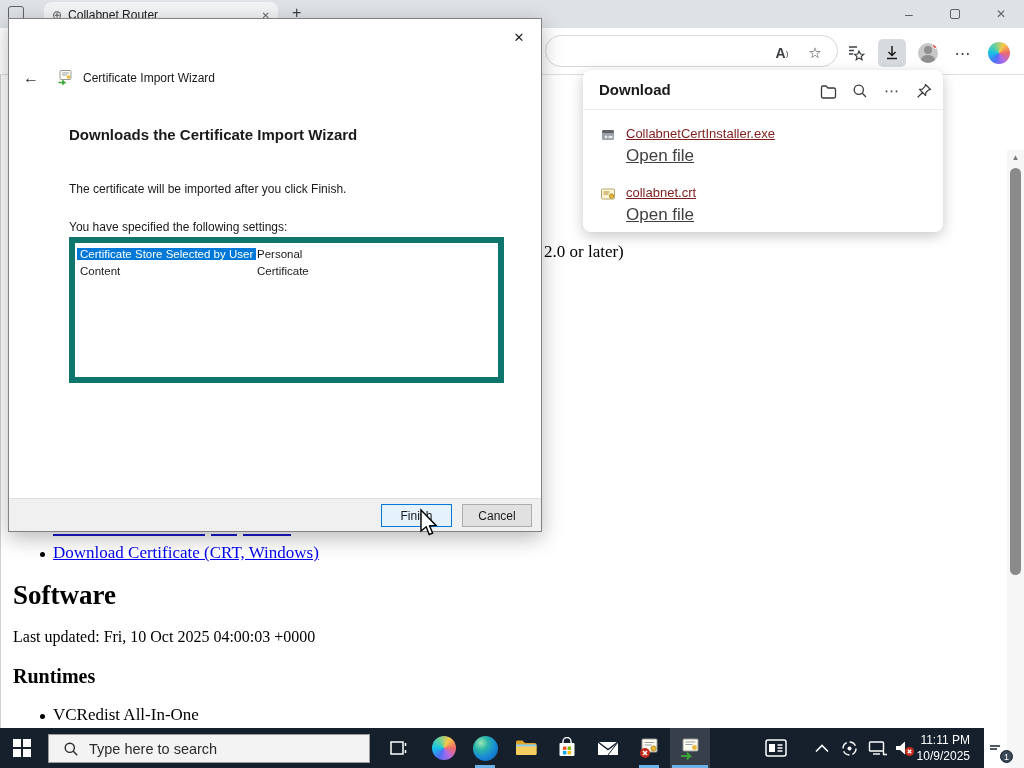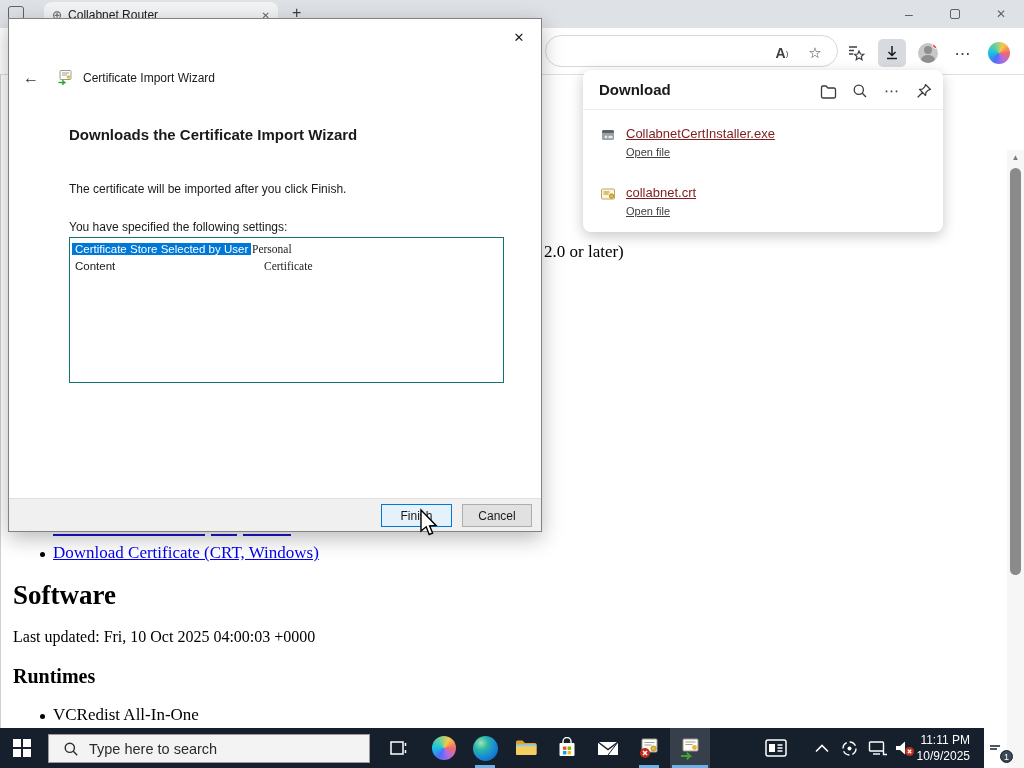--- a/index.html
+++ b/index.html
@@ -55,38 +55,38 @@
   .sb-arrow { position:absolute; left:0; width:17px; height:16px; color:#7a7a7a; font-size:8px; text-align:center; line-height:16px; }
   .sb-thumb { position:absolute; left:3px; top:18px; width:11px; height:407px; background:#8a8a8a; border-radius:6px; }
 
   
   .dlpanel { position:absolute; left:583px; top:70px; width:360px; height:162px; background:#fff; border-radius:8px; box-shadow:0 4px 14px rgba(0,0,0,.22); z-index:20; }
   .dl-head { position:absolute; left:0; top:0; width:100%; height:40px; border-bottom:1px solid #ececec; }
   .dl-title { position:absolute; left:16px; top:11px; font-size:15px; font-weight:600; color:#1a1a1a; }
   .dl-hicon { position:absolute; top:10px; width:22px; height:22px; display:flex; align-items:center; justify-content:center; color:#3a3a3a; }
   .dl-item-icon { position:absolute; left:17px; width:16px; height:16px; }
   .dl-fname { position:absolute; left:43px; font-size:13px; color:#7f1d1d;text-decoration:underline; }
-  .dl-open { position:absolute; left:43px; font-size:11px; color:#404040; text-decoration:underline; }
+  .dl-open { position:absolute; left:43px; font-size:17px; color:#404040; text-decoration:underline; }
 
   
   .dialog { position:absolute; left:8px; top:18px; width:534px; height:514px; background:#fff; border:1px solid #828282; box-shadow:0 6px 20px rgba(0,0,0,.28); z-index:30; font-size:12px; color:#1a1a1a; }
   .dlg-close { position:absolute; right:8px; top:6px; width:28px; height:24px; display:flex; align-items:center; justify-content:center; font-size:13px; color:#1a1a1a; }
   .dlg-header { position:absolute; left:0; top:44px; width:100%; height:30px; display:flex; align-items:center; }
   .dlg-back { margin-left:14px; font-size:16px; color:#333; }
   .dlg-appicon { margin-left:18px; }
   .dlg-title { margin-left:10px; font-size:12px; color:#1a1a1a; }
   .dlg-heading { position:absolute; left:60px; top:107px; font-size:15px; font-weight:bold; color:#1a1a1a; }
   .dlg-desc { position:absolute; left:60px; top:163px; }
   .dlg-intro { position:absolute; left:60px; top:201px; }
-  .listbox { position:absolute; left:60px; top:218px; width:435px; height:146px; border:1px solid #0f766e; background:#fff; font-size:11.5px; padding-top:2px; }
+  .listbox { position:absolute; left:60px; top:218px; width:435px; height:146px; border:6px solid #0f766e; background:#fff; font-size:11.5px; padding-top:2px; }
   .lrow { display:flex; height:17px; align-items:center; }
   .lkey { margin-left:2px; padding:0 3px; white-space:nowrap; }
   .lkey.sel { background:#0078d7; color:#fff; }
-  .lval { position:absolute; left:182px;font-family:Liberation Serif, serif; }
-  .lrow2 .lval { left:182px;margin-left:12px; }
+  .lval { position:absolute; left:182px; }
+  .lrow2 .lval { left:182px; }
   .dlg-footer { position:absolute; left:0; bottom:0; width:100%; height:33px; background:#f0f0f0; border-top:1px solid #dfdfdf; }
   .btn { position:absolute; top:5px; height:23px; font-size:12px; display:flex; align-items:center; justify-content:center; font-family:"Liberation Sans",sans-serif; }
   .btn-finish { left:372px; width:71px; background:#e5f1fb; border:1px solid #0078d7; }
   .btn-cancel { left:453px; width:70px; background:#e1e1e1; border:1px solid #adadad; }
 
   
   .taskbar { position:absolute; left:0; top:728px; width:984px; height:40px; background:#16202d; z-index:40; display:flex; align-items:center; }
   .tb-slot { position:relative; width:44px; height:40px; display:flex; align-items:center; justify-content:center; }
   .start-grid { display:grid; grid-template-columns:8px 8px; grid-template-rows:8px 8px; gap:2px; }
   .start-grid span { background:#fff; }

